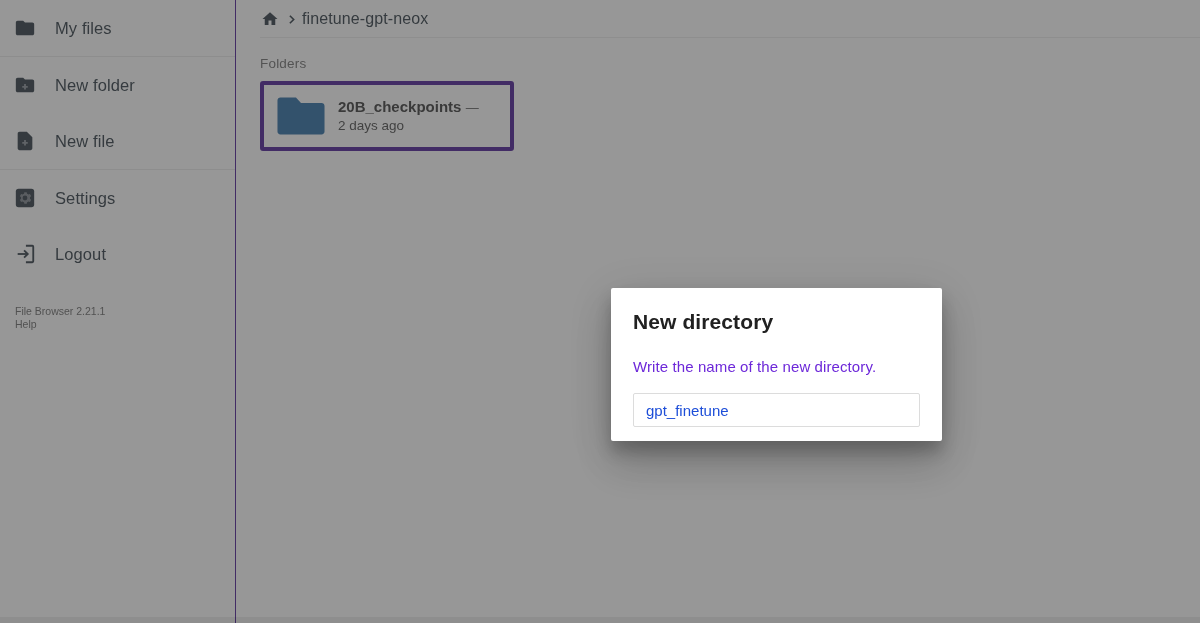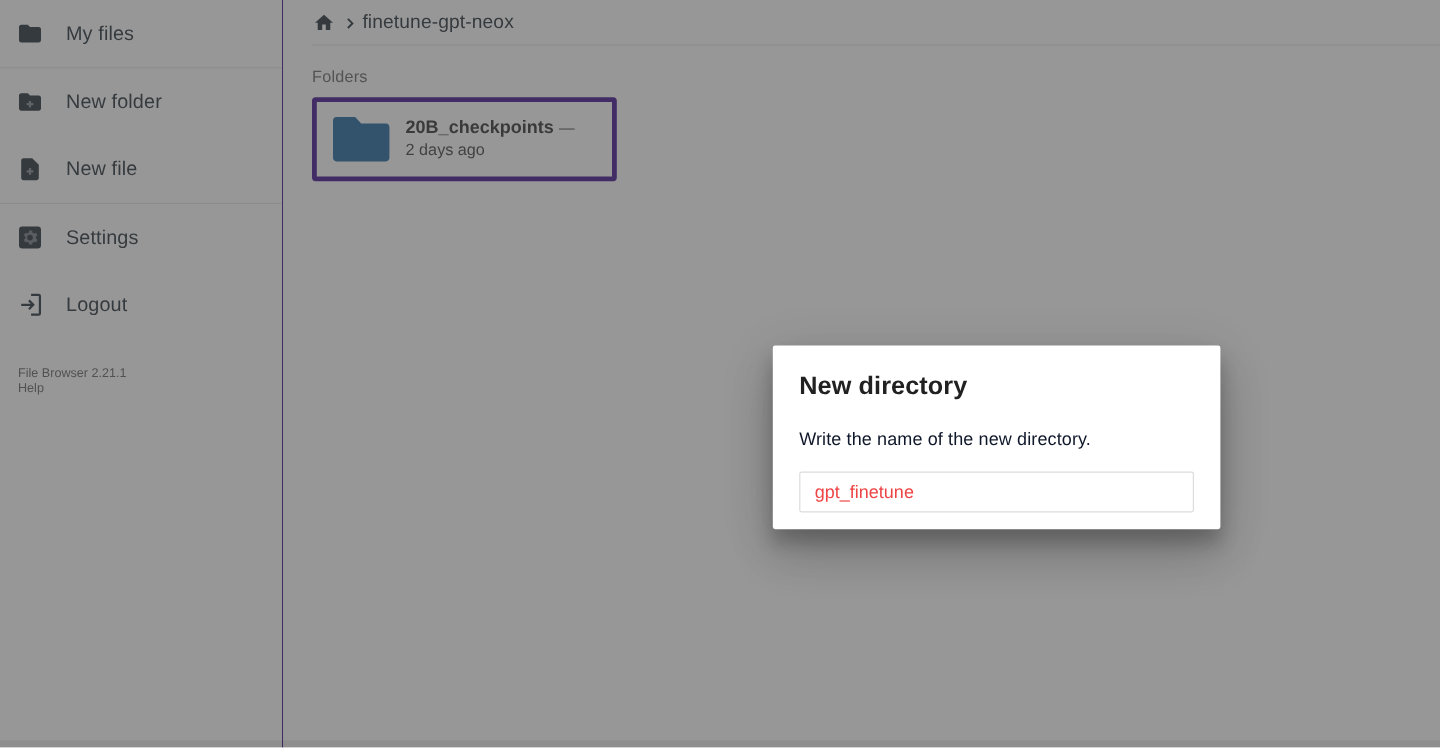--- a/index.html
+++ b/index.html
@@ -196,55 +196,55 @@
     position: absolute;
     left: 0; bottom: 0;
     width: 1200px;
     height: 6px;
     background: rgba(0,0,0,0.06);
     z-index: 51;
   }
 
   #dialog {
     position: absolute;
-    left: 644px;
+    left: 611px;
     top: 288px;
-    width: 373px;
+    width: 331px;
     background: #ffffff;
     border-radius: 2px;
     box-shadow: 0 11px 15px rgba(0,0,0,0.20), 0 9px 46px rgba(0,0,0,0.12), 0 24px 38px rgba(0,0,0,0.14);
     z-index: 60;
     padding: 22px 22px 14px 22px;
   }
 
   #dialog-title {
     font-size: 21px;
     font-weight: bold;
     color: #212121;
     letter-spacing: 0.1px;
     margin-bottom: 24px;
   }
 
   #dialog-desc {
     font-size: 15px;
-    color: #0f172a;
+    color: #6d28d9;
     margin-bottom: 18px;
     letter-spacing: 0.1px;
   }
 
   #dir-name-input {
     display: block;
     width: 100%;
     height: 34px;
     border: 1px solid #dcdcdc;
     border-radius: 2px;
     background: #ffffff;
     font-family: "Liberation Sans", sans-serif;
     font-size: 15px;
-    color: #ef4444;
+    color: #1d4ed8;
     padding: 16px 12px;
     outline: none;
   }
 
   #dialog-actions {
     display: flex;
     justify-content: flex-end;
     align-items: center;
     margin-top: 30px;
     gap: 12px;

